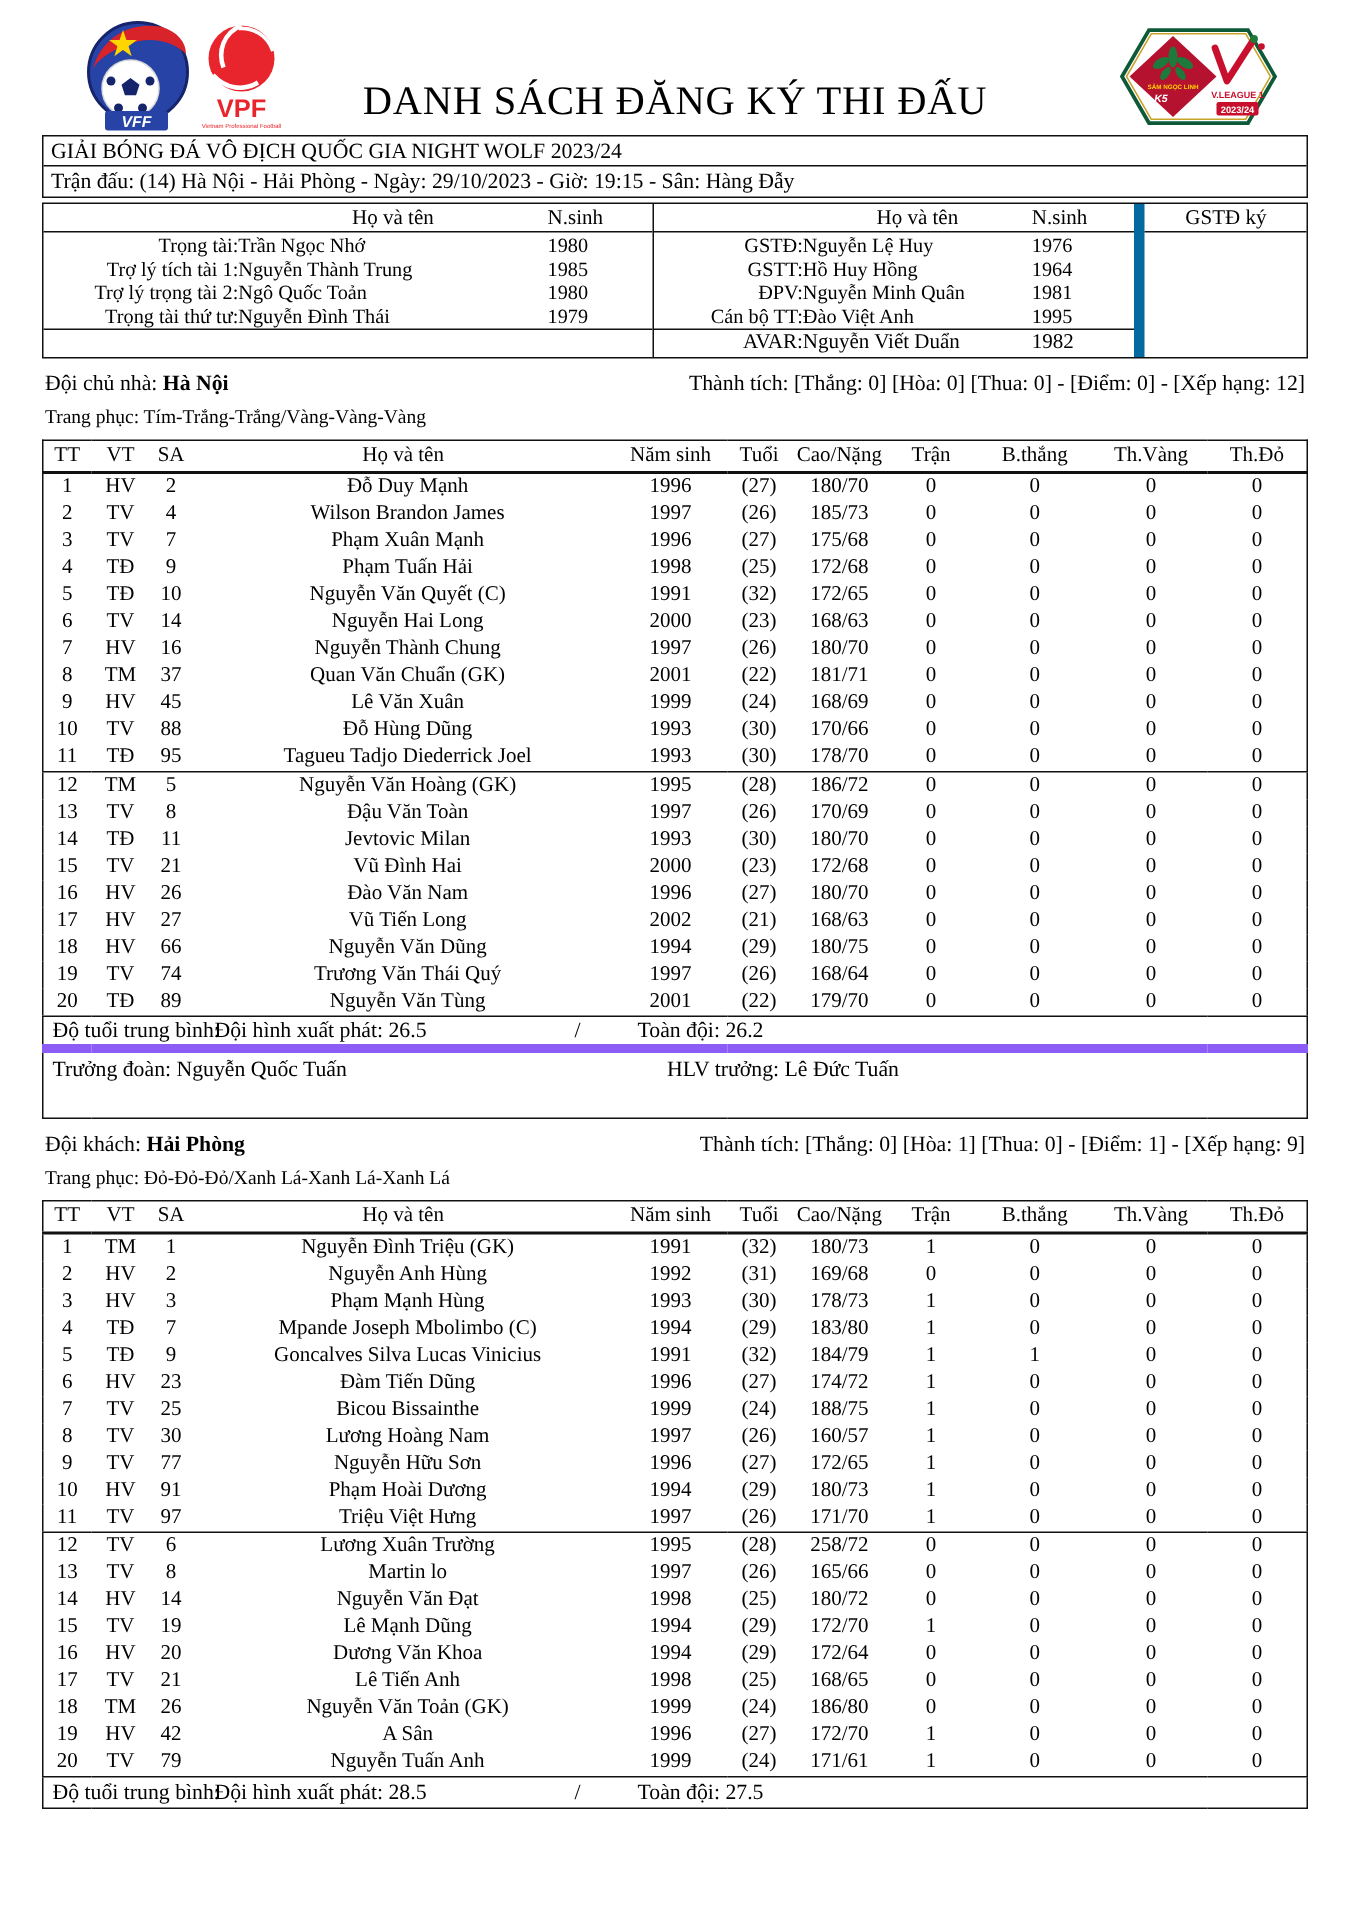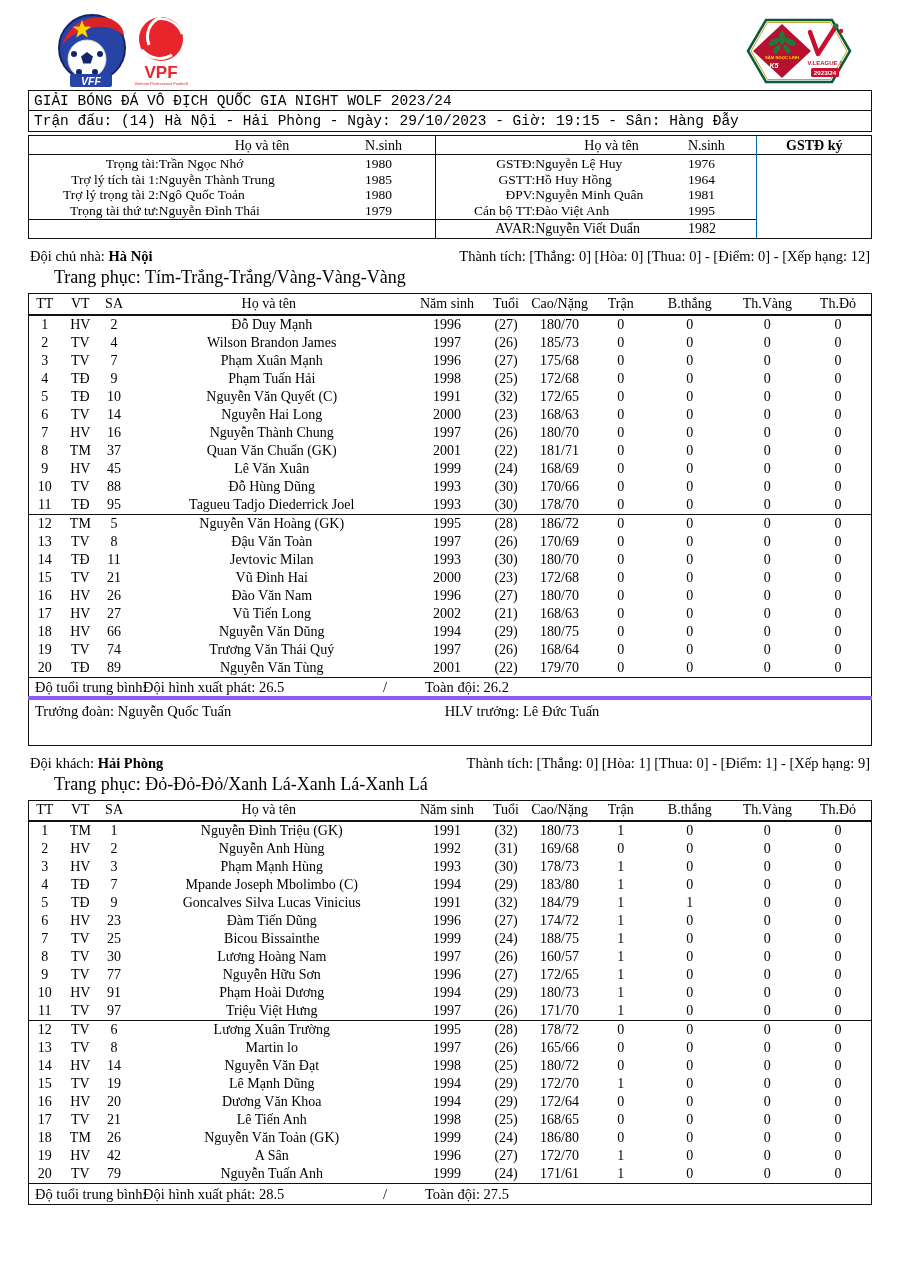--- a/index.html
+++ b/index.html
@@ -12,54 +12,54 @@
 
   
   .doc-header { position:relative; height:78px; }
   .logo-vff { position:absolute; left:30px; top:0px; }
   .logo-vpf { position:absolute; left:104px; top:2px; }
   .doc-title { position:absolute; left:0; right:0; top:40px; text-align:center;
     font-size:27px; letter-spacing:.5px; white-space:nowrap; }
   .badge-vl { position:absolute; right:20px; top:4px; }
 
   
-  .match-box { border:1.5px solid #111;font-family:Liberation Mono, monospace; }
+  .match-box { border:1.5px solid #111; }
   .match-box .mrow { height:20px; line-height:20px; padding-left:5px; font-size:14.5px; white-space:nowrap; }
   .match-box .mrow:first-child { border-bottom:1px solid #111; }
 
   
   .officials { border:1.5px solid #111; display:flex; margin-top:3px; }
   .off-block { display:flex; flex-direction:column; }
   .off-block.lft { width:48.2%; }
   .off-block.rgt { width:38.2%; border-left:1px solid #111; }
-  .off-sign { width:13.6%; border-left:1px solid #0369a1;font-weight:bold; }
+  .off-sign { width:13.6%; border-left:7px solid #0369a1; }
   .off-head { display:flex; height:19px; line-height:19px; border-bottom:1px solid #111; font-size:14px; }
   .off-main { border-bottom:1px solid #111; padding:1px 0; }
   .off-row { display:flex; height:15.5px; line-height:15.5px; font-size:13.5px; white-space:nowrap; }
   .off-var { display:flex; height:18px; line-height:18px; font-size:14px; }
   .o-lab { padding-left:5px;text-align:right; }
   .lft .o-lab { width:32%; } .lft .o-name { flex:1; } .lft .o-born { width:17.2%; }
   .rgt .o-lab { width:31%; } .rgt .o-name { flex:1; } .rgt .o-born { width:21.4%; }
   .off-head .o-name { text-align:center; }
   .sig-head { height:19px; line-height:19px; border-bottom:1px solid #111; text-align:center; font-size:14px; }
 
   
   .team-sec { margin-top:7px; }
   .team-head { display:flex; justify-content:space-between; height:21px; line-height:21px; font-size:14.5px; padding:0 2px; }
   .team-name { font-weight:bold; }
-  .team-kit { height:21px; line-height:21px; font-size:18px; padding:0 2px; margin-bottom:5px;margin-left:24px; }
+  .team-kit { height:21px; line-height:21px; font-size:13px; padding:0 2px; margin-bottom:5px; }
 
   table.squad { width:100%; border-collapse:collapse; border:1.5px solid #111; table-layout:fixed; }
   table.squad th { font-weight:normal; font-size:14px; height:21px; border-bottom:2.5px solid #111; padding:0; text-align:center; }
   table.squad td { font-size:14px; height:18px; line-height:18px; padding:0; text-align:center; white-space:nowrap; overflow:hidden; }
   table.squad td.c-name { text-align:center; padding-left:6px; }
   table.squad th.c-name { text-align:center; }
   table.squad tr.subs-start td { border-top:1px solid #111; }
   table.squad tr.sumrow td { border-top:1.5px solid #111; height:21px; }
-  table.squad tr.staffrow td { border-top:4px solid #8b5cf6; height:47px; vertical-align:top; padding-top:2px; }
+  table.squad tr.staffrow td { border-top:6px solid #8b5cf6; height:47px; vertical-align:top; padding-top:2px; }
 
   .sum-flex { display:flex; text-align:left; font-size:14.5px; padding-left:6px; }
   .s-lab { width:108px; }
   .s-start { width:202px; }
   .s-slash { width:80px; text-align:center; }
   .staff-flex { display:flex; text-align:left; font-size:14.5px; padding-left:6px; }
   .st-left { width:49%; }
 
   svg text { font-family:"Liberation Sans", sans-serif; }
 </style>
@@ -83,20 +83,21 @@
       <text x="33" y="72.5" text-anchor="middle" font-size="10.5" font-weight="bold" font-style="italic" fill="#ffffff">VFF</text>
     </svg>
     <svg class="logo-vpf" width="58" height="78" viewBox="0 0 58 78">
       <circle cx="29" cy="25" r="22" fill="#e8252c"></circle>
       <path d="M29 3 C 17 8, 13 20, 17 31" fill="none" stroke="#ffffff" stroke-width="3"></path>
       <path d="M50 20 C 46 9, 36 4, 27 5" fill="none" stroke="#ffffff" stroke-width="2.5"></path>
       <path d="M10 36 C 18 45, 30 47, 40 41" fill="none" stroke="#ffffff" stroke-width="3"></path>
       <text x="29" y="64" text-anchor="middle" font-size="17" font-weight="bold" fill="#e8252c">VPF</text>
       <text x="29" y="71" text-anchor="middle" font-size="4" fill="#e8252c">Vietnam Professional Football</text>
     </svg>
+    <div class="doc-title">DANH SÁCH ĐĂNG KÝ THI ĐẤU</div>
     <svg class="badge-vl" width="106" height="70" viewBox="0 0 106 70">
       <polygon points="2,35 20,4 86,4 104,35 86,66 20,66" fill="#ffffff" stroke="#0e5a38" stroke-width="2.5"></polygon>
       <polygon points="5,35 21.5,6.5 84.5,6.5 101,35 84.5,63.5 21.5,63.5" fill="none" stroke="#c9a227" stroke-width="1"></polygon>
       <polygon points="7,35 36,8 65,35 36,62" fill="#b5122f"></polygon>
       <g fill="#1e7a3c">
         <ellipse cx="36" cy="22" rx="3" ry="7"></ellipse>
         <ellipse cx="28" cy="26" rx="6" ry="3" transform="rotate(-30 28 26)"></ellipse>
         <ellipse cx="44" cy="26" rx="6" ry="3" transform="rotate(30 44 26)"></ellipse>
         <ellipse cx="31" cy="33" rx="5" ry="2.5" transform="rotate(-55 31 33)"></ellipse>
         <ellipse cx="41" cy="33" rx="5" ry="2.5" transform="rotate(55 41 33)"></ellipse>
@@ -697,21 +698,21 @@
             <td>0</td>
             <td>0</td>
           </tr>
           <tr class="subs-start">
             <td>12</td>
             <td>TV</td>
             <td>6</td>
             <td class="c-name">Lương Xuân Trường</td>
             <td>1995</td>
             <td>(28)</td>
-            <td>178/72</td>
+            <td>258/72</td>
             <td>0</td>
             <td>0</td>
             <td>0</td>
             <td>0</td>
           </tr>
           <tr>
             <td>13</td>
             <td>TV</td>
             <td>8</td>
             <td class="c-name">Martin lo</td>

